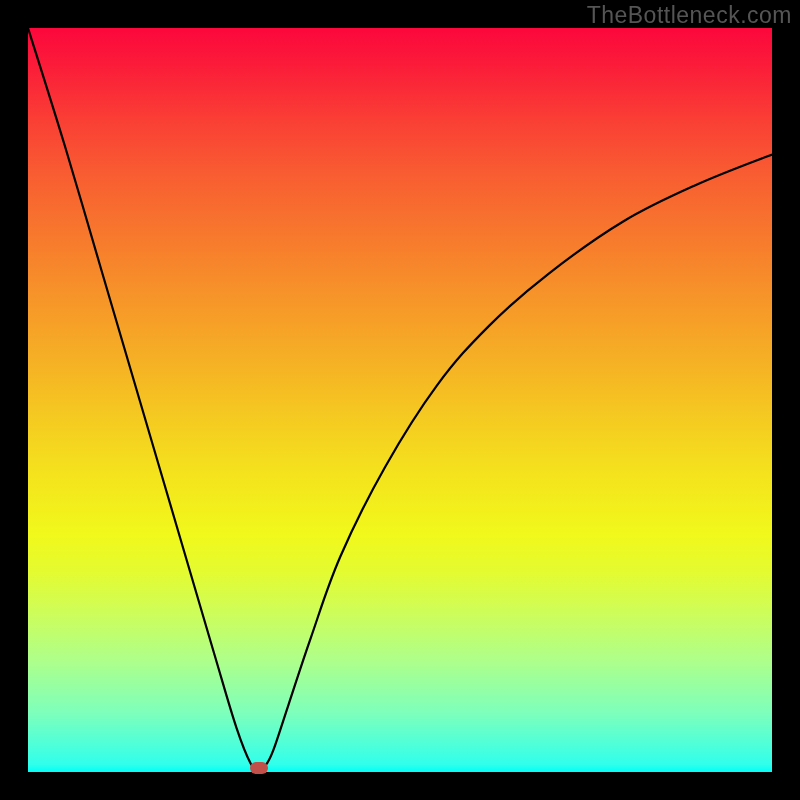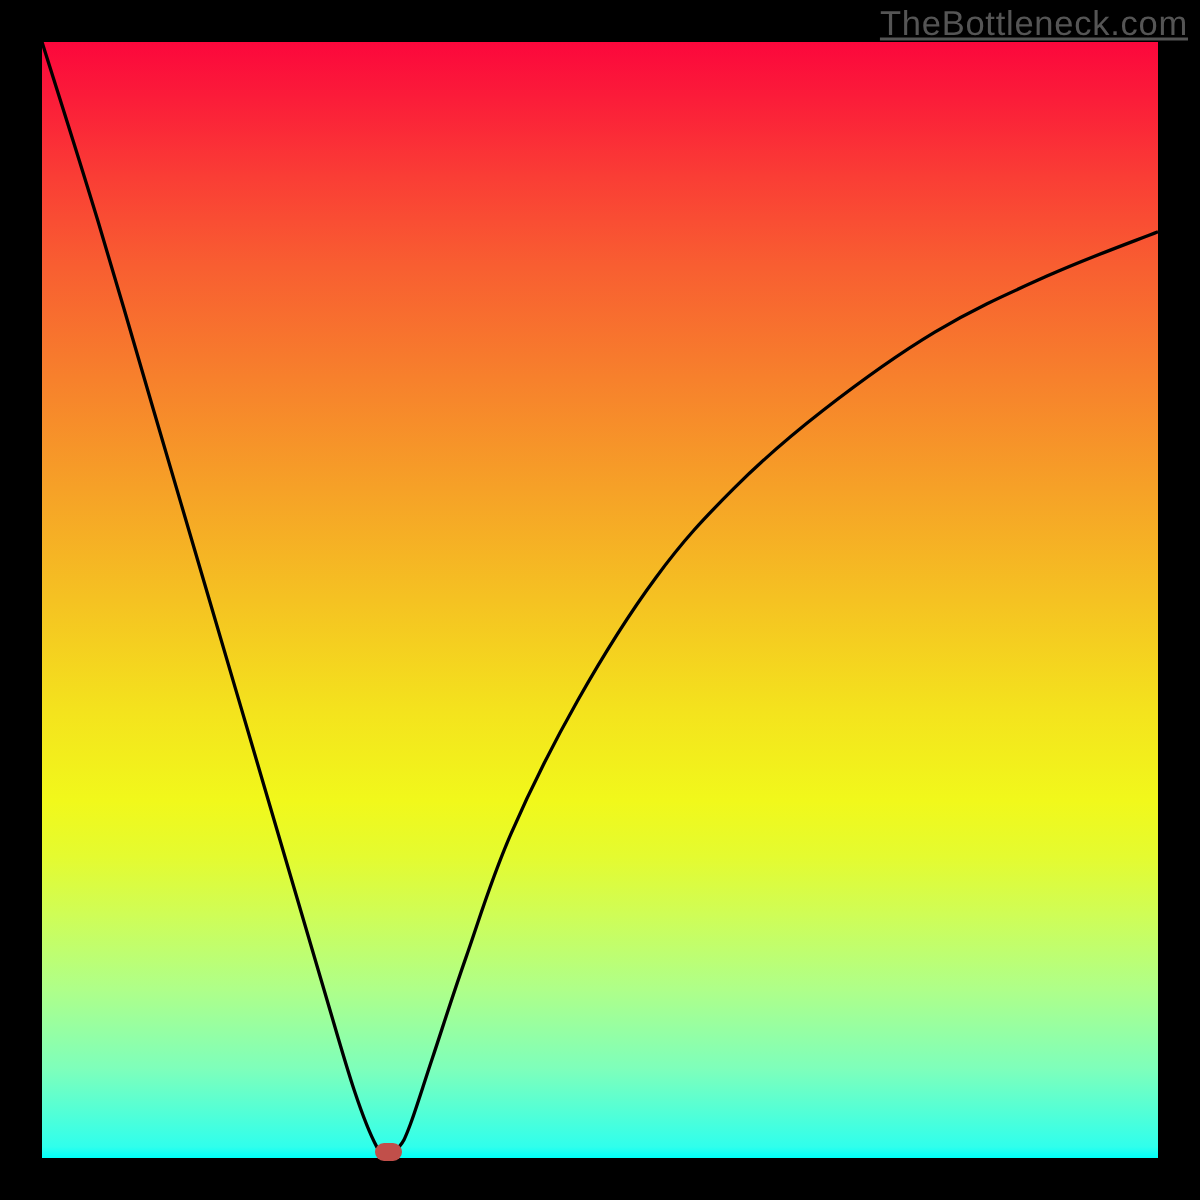--- a/index.html
+++ b/index.html
@@ -42,21 +42,20 @@
     );
   }
   .watermark {
     position: absolute;
     top: 2px;
     right: 8px;
     color: #555;
     font-size: 23px;
     font-weight: 500;
     letter-spacing: 0.5px;
-    text-decoration: underline;
   }
   svg.curve-layer {
     position: absolute;
     left: 0;
     top: 0;
     width: 744px;
     height: 744px;
   }
   svg path {
     fill: none;

